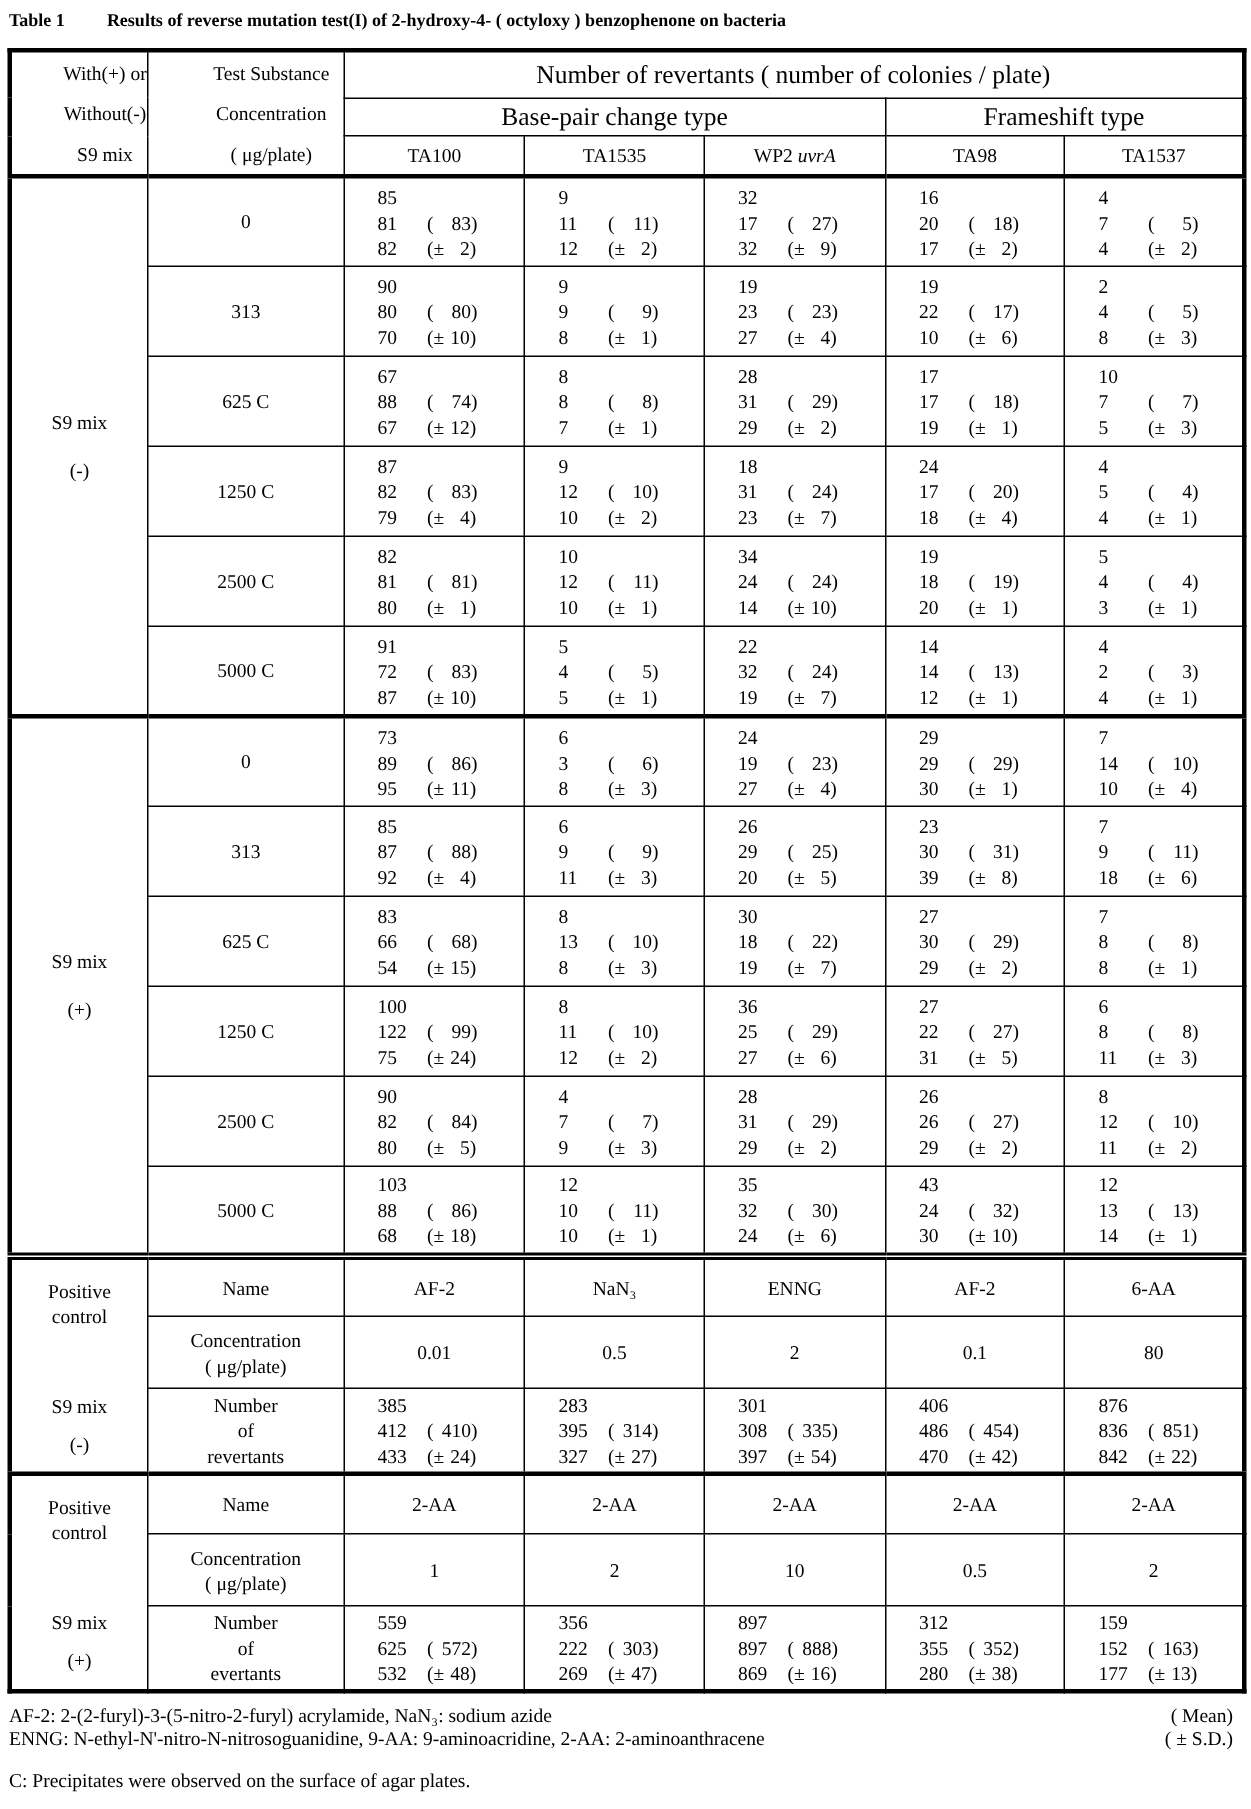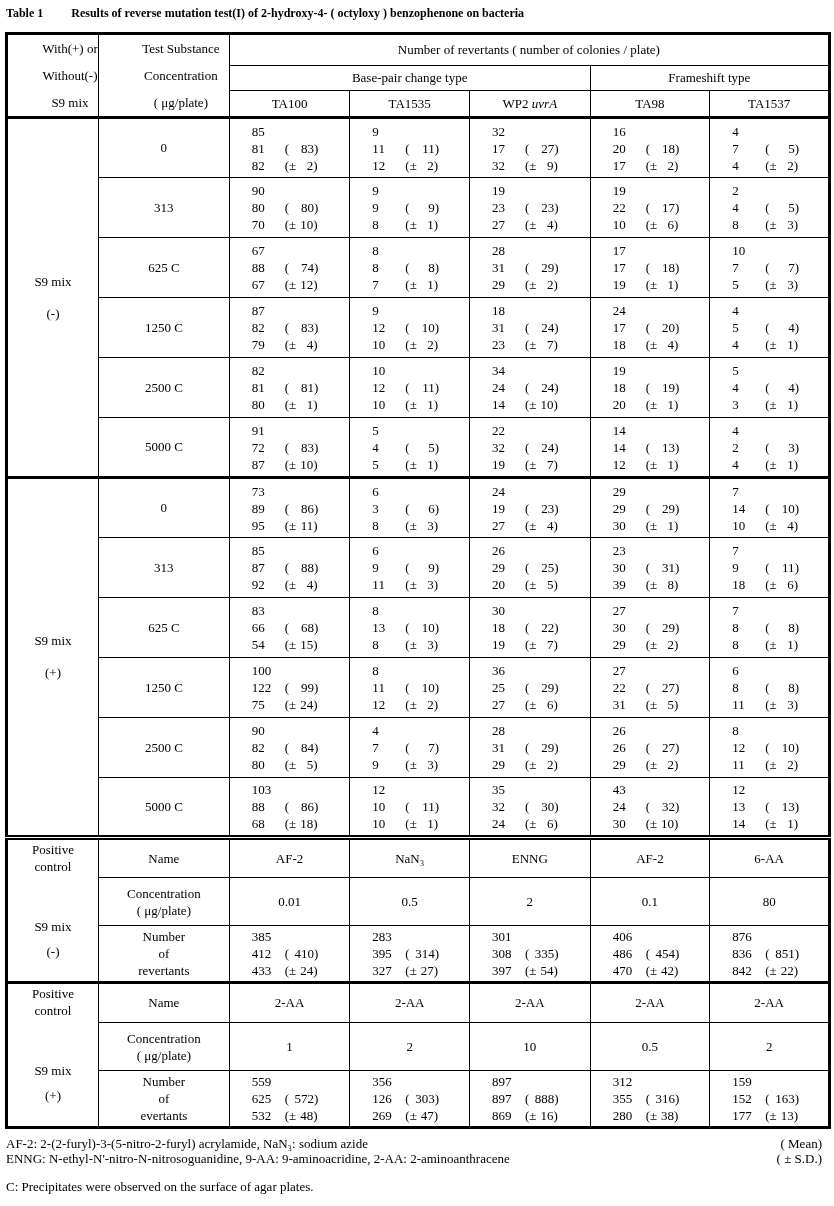--- a/index.html
+++ b/index.html
@@ -10,32 +10,32 @@
   table{border-collapse:collapse;table-layout:fixed;border:3px solid #000;}
   td{border:1px solid #000;text-align:center;vertical-align:middle;font-size:13px;padding:0;overflow:hidden;}
   tr.h1{height:31px} tr.h2{height:25px} tr.h3{height:26px}
   tr.dose{height:60px}
   tr.pcr1{height:40px} tr.pcr2{height:48px} tr.pcr3{height:57px}
   tr.data-first td{border-top:3px solid #000;}
   tr.sec2-first td{border-top:3px solid #000;}
   tr.pc-first td{border-top:5px double #000;}
   tr.pc2-first td{border-top:3px solid #000;}
   .span3 div{line-height:27px;padding-left:34px;}
-  .hgroup{font-size:13px;}
+  .hgroup{font-size:17px;}
   .strain i{font-style:italic;}
   td.num{text-align:left;}
   .trip{padding-left:22px;}
   .ln{height:17px;line-height:17px;white-space:nowrap;}
   .v{display:inline-block;min-width:33px;}
   .par .mn{display:inline-block;width:25px;text-align:right;}
   .par .sn{display:inline-block;width:17px;text-align:right;}
   .s9cell div{line-height:16px;}
   .s9g{margin-top:16px;}
   td.pcleft{vertical-align:top;}
-  .pcl-top{margin-top:1px;line-height:17px;}
+  .pcl-top{margin-top:12px;line-height:17px;}
   .pcl-bot{margin-top:44px;line-height:16px;}
   .pcl-bot .sign{margin-top:9px;}
   .lab2 div{line-height:17px;}
   .lab3 div{line-height:17px;}
   .footnotes{margin:7px 1px 0 1px;font-size:13px;}
   .fnrow{display:flex;justify-content:space-between;line-height:15px;}
   .fnrow .legend{white-space:nowrap;padding-right:8px;}
   .fn3{margin-top:13px;}
 </style>
 </head>
@@ -655,35 +655,35 @@
           <td class="num">
             <div class="trip">
               <div class="ln"><span class="v">559</span></div>
               <div class="ln"><span class="v">625</span><span class="par">(<span class="mn">572</span>)</span></div>
               <div class="ln"><span class="v">532</span><span class="par">(±<span class="sn">48</span>)</span></div>
             </div>
           </td>
           <td class="num">
             <div class="trip">
               <div class="ln"><span class="v">356</span></div>
-              <div class="ln"><span class="v">126</span><span class="par">(<span class="mn">303</span>)</span></div>
+              <div class="ln"><span class="v">222</span><span class="par">(<span class="mn">303</span>)</span></div>
               <div class="ln"><span class="v">269</span><span class="par">(±<span class="sn">47</span>)</span></div>
             </div>
           </td>
           <td class="num">
             <div class="trip">
               <div class="ln"><span class="v">897</span></div>
               <div class="ln"><span class="v">897</span><span class="par">(<span class="mn">888</span>)</span></div>
               <div class="ln"><span class="v">869</span><span class="par">(±<span class="sn">16</span>)</span></div>
             </div>
           </td>
           <td class="num">
             <div class="trip">
               <div class="ln"><span class="v">312</span></div>
-              <div class="ln"><span class="v">355</span><span class="par">(<span class="mn">316</span>)</span></div>
+              <div class="ln"><span class="v">355</span><span class="par">(<span class="mn">352</span>)</span></div>
               <div class="ln"><span class="v">280</span><span class="par">(±<span class="sn">38</span>)</span></div>
             </div>
           </td>
           <td class="num">
             <div class="trip">
               <div class="ln"><span class="v">159</span></div>
               <div class="ln"><span class="v">152</span><span class="par">(<span class="mn">163</span>)</span></div>
               <div class="ln"><span class="v">177</span><span class="par">(±<span class="sn">13</span>)</span></div>
             </div>
           </td>

